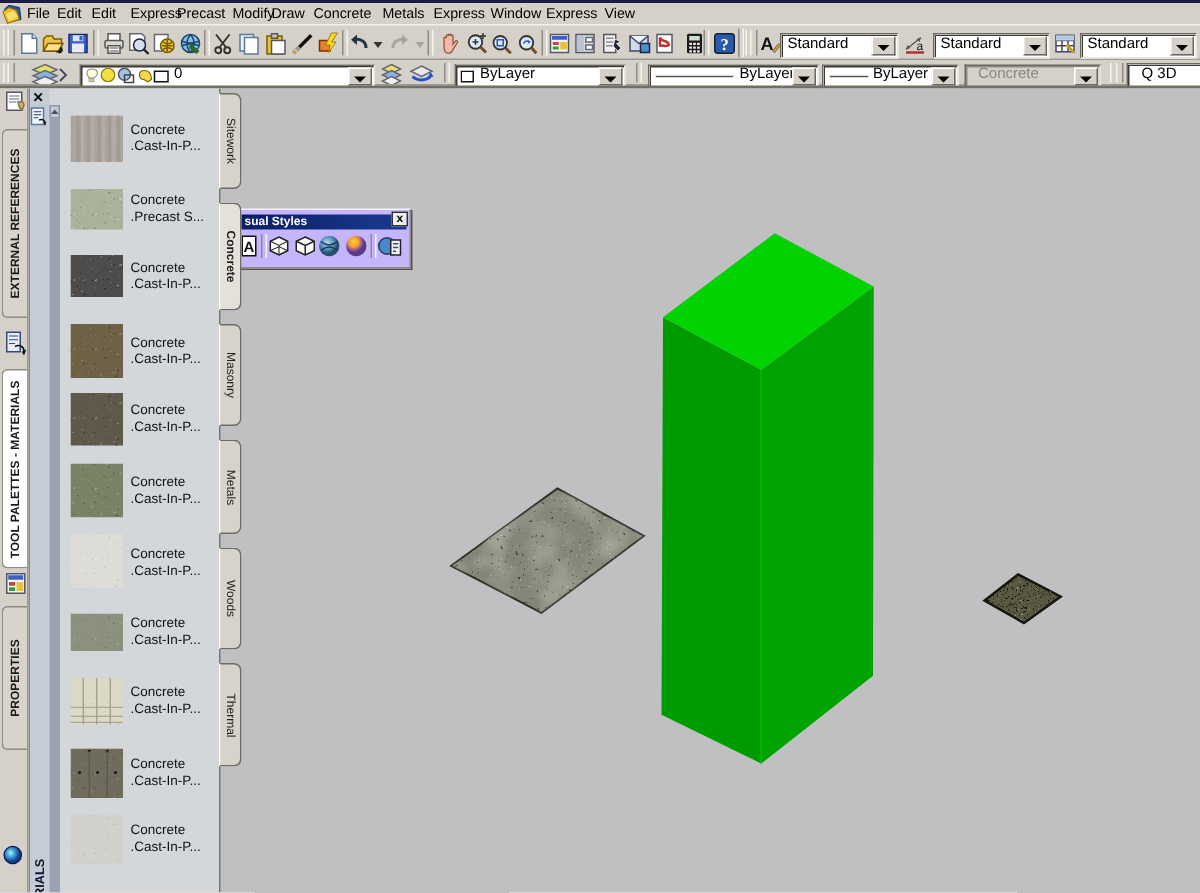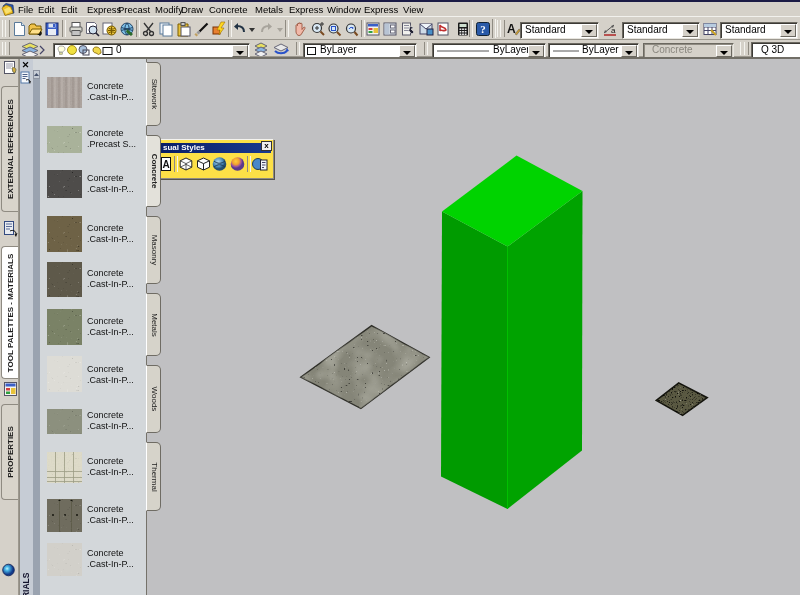--- a/index.html
+++ b/index.html
@@ -26,21 +26,21 @@
 
 #palette{left:19px;top:59px;width:128px;height:536px;background:#d3d7da;border-left:1px solid #8f8b82;border-right:1px solid #75726a;box-sizing:border-box;}
 #ptitle{left:20px;top:59px;width:13px;height:536px;background:#c6ccd5;}
 #pscroll{left:33px;top:70px;width:7px;height:525px;background:#9aa3b0;}
 .swatch{position:absolute;left:47px;width:35px;height:36px;}
 .slabel{position:absolute;left:87px;width:58px;font-size:9px;color:#111;line-height:11px;}
 
 .vtabR{position:absolute;left:146px;width:15px;background:#d6d3ca;border:1px solid #6f6c64;border-left:1px solid #fff;border-radius:0 5px 5px 0;box-sizing:border-box;z-index:40;}
 .vtabR .t{position:absolute;left:50%;top:50%;transform:translate(-50%,-50%) rotate(90deg);white-space:nowrap;font-size:8px;color:#222;}
 
-#vstb{left:158px;top:139px;width:114px;height:38px;background:#fde047;border:1px solid #8f8b82;border-top-color:#f4f3ef;border-left-color:#f4f3ef;box-shadow:1px 1px 0 #55534d;z-index:30;}
+#vstb{left:158px;top:139px;width:114px;height:38px;background:#c4b5fd;border:1px solid #8f8b82;border-top-color:#f4f3ef;border-left-color:#f4f3ef;box-shadow:1px 1px 0 #55534d;z-index:30;}
 #vstitle{position:absolute;left:2px;top:3px;right:2px;height:10px;background:linear-gradient(90deg,#0a1f66,#1b3a8f);color:#fff;font-size:8px;font-weight:bold;padding-left:2px;line-height:10px;}
 #vsx{position:absolute;right:1px;top:1px;width:9px;height:8px;background:#efefef;border:1px solid #333;color:#000;font-size:8px;line-height:7px;text-align:center;font-weight:bold;}
 svg{display:block;}
 .ti{position:absolute;top:4px;}
 #row3 .combo span{font-size:10px;}
 </style></head>
 <body>
 <div id="screen">
   <div id="topline" class="abs"></div>
   <div id="menubar" class="abs">

